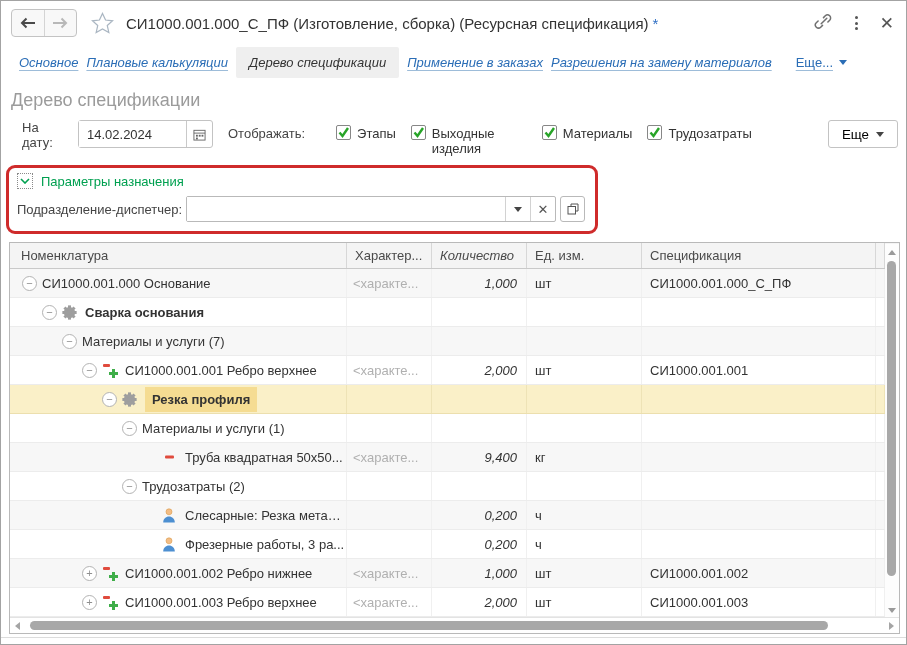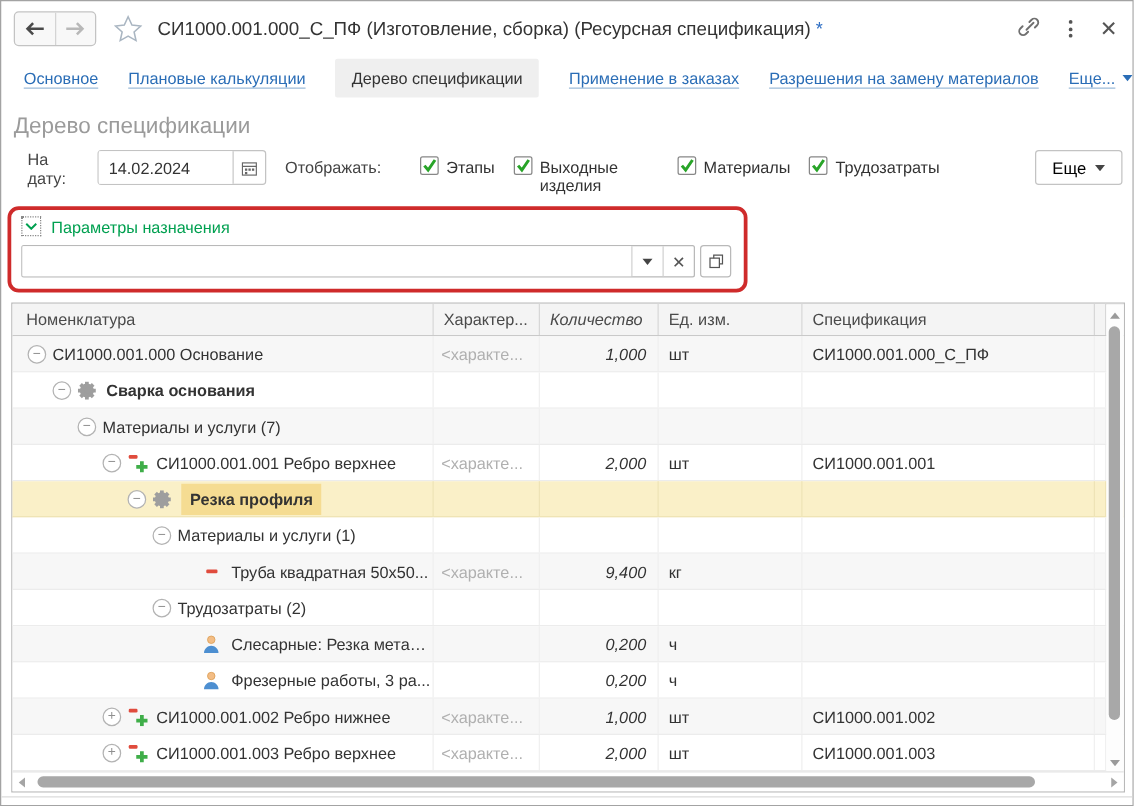--- a/index.html
+++ b/index.html
@@ -17,21 +17,21 @@
   .fav-star { margin-left:14px; display:flex; }
   .wtitle { margin-left:12px; font-size:15px; color:#333; white-space:nowrap; overflow:hidden; }
   .wtitle .mod { color:#2f6fc4; margin-left:4px; }
   .tb-icons { margin-left:auto; display:flex; align-items:center; gap:20px; }
   .dots { display:inline-flex; flex-direction:column; gap:2.5px; padding:2px; }
   .dots i { width:3px; height:3px; border-radius:50%; background:#555; }
   .close-x { font-size:17px; color:#555; line-height:1; cursor:pointer; }
 
   
   .tabsbar { display:flex; align-items:center; padding:2px 10px 8px 18px; gap:24px; }
-  .tabs-items { display:flex; align-items:center; gap:24px; }
+  .tabs-items { display:flex; align-items:center; gap:8px;font-style:italic; }
   .tab { color:#2a6db6; text-decoration:underline; text-underline-offset:3px;
          text-decoration-color:#9dbcd9; cursor:pointer; white-space:nowrap; }
   .tab.active { background:#efefef; color:#333; text-decoration:none; padding:8px 13px; border-radius:2px; }
   .tab-more { color:#2a6db6; cursor:pointer; display:flex; align-items:center; gap:6px; }
   .tab-more .lbl { text-decoration:underline; text-underline-offset:3px; text-decoration-color:#9dbcd9; }
   .tri-down { width:0; height:0; border-left:4px solid transparent; border-right:4px solid transparent;
               border-top:5px solid #2a6db6; display:inline-block; }
 
   
   .content { padding:2px 8px 0 8px; }
@@ -237,20 +237,21 @@
     <div class="param-box">
       <div class="param-head">
         <span class="chevbox">
           <svg width="10" height="6" viewBox="0 0 10 6">
               <path d="M1 1l4 4 4-4" fill="none" stroke="#00a050" stroke-width="1.6"></path>
             </svg>
         </span>
         <span class="green-link">Параметры назначения</span>
       </div>
       <div class="param-row">
+        <span class="param-lbl">Подразделение-диспетчер:</span>
         <span class="combo">
           <input value="" style="">
           <span class="cbtn">
               <span class="tri"></span>
             </span>
           <span class="cbtn">✕</span>
         </span>
         <span class="open-btn">
           <svg width="12" height="12" viewBox="0 0 12 12">
               <rect x="1" y="3.5" width="7.5" height="7.5" fill="#fff" stroke="#555"></rect>

